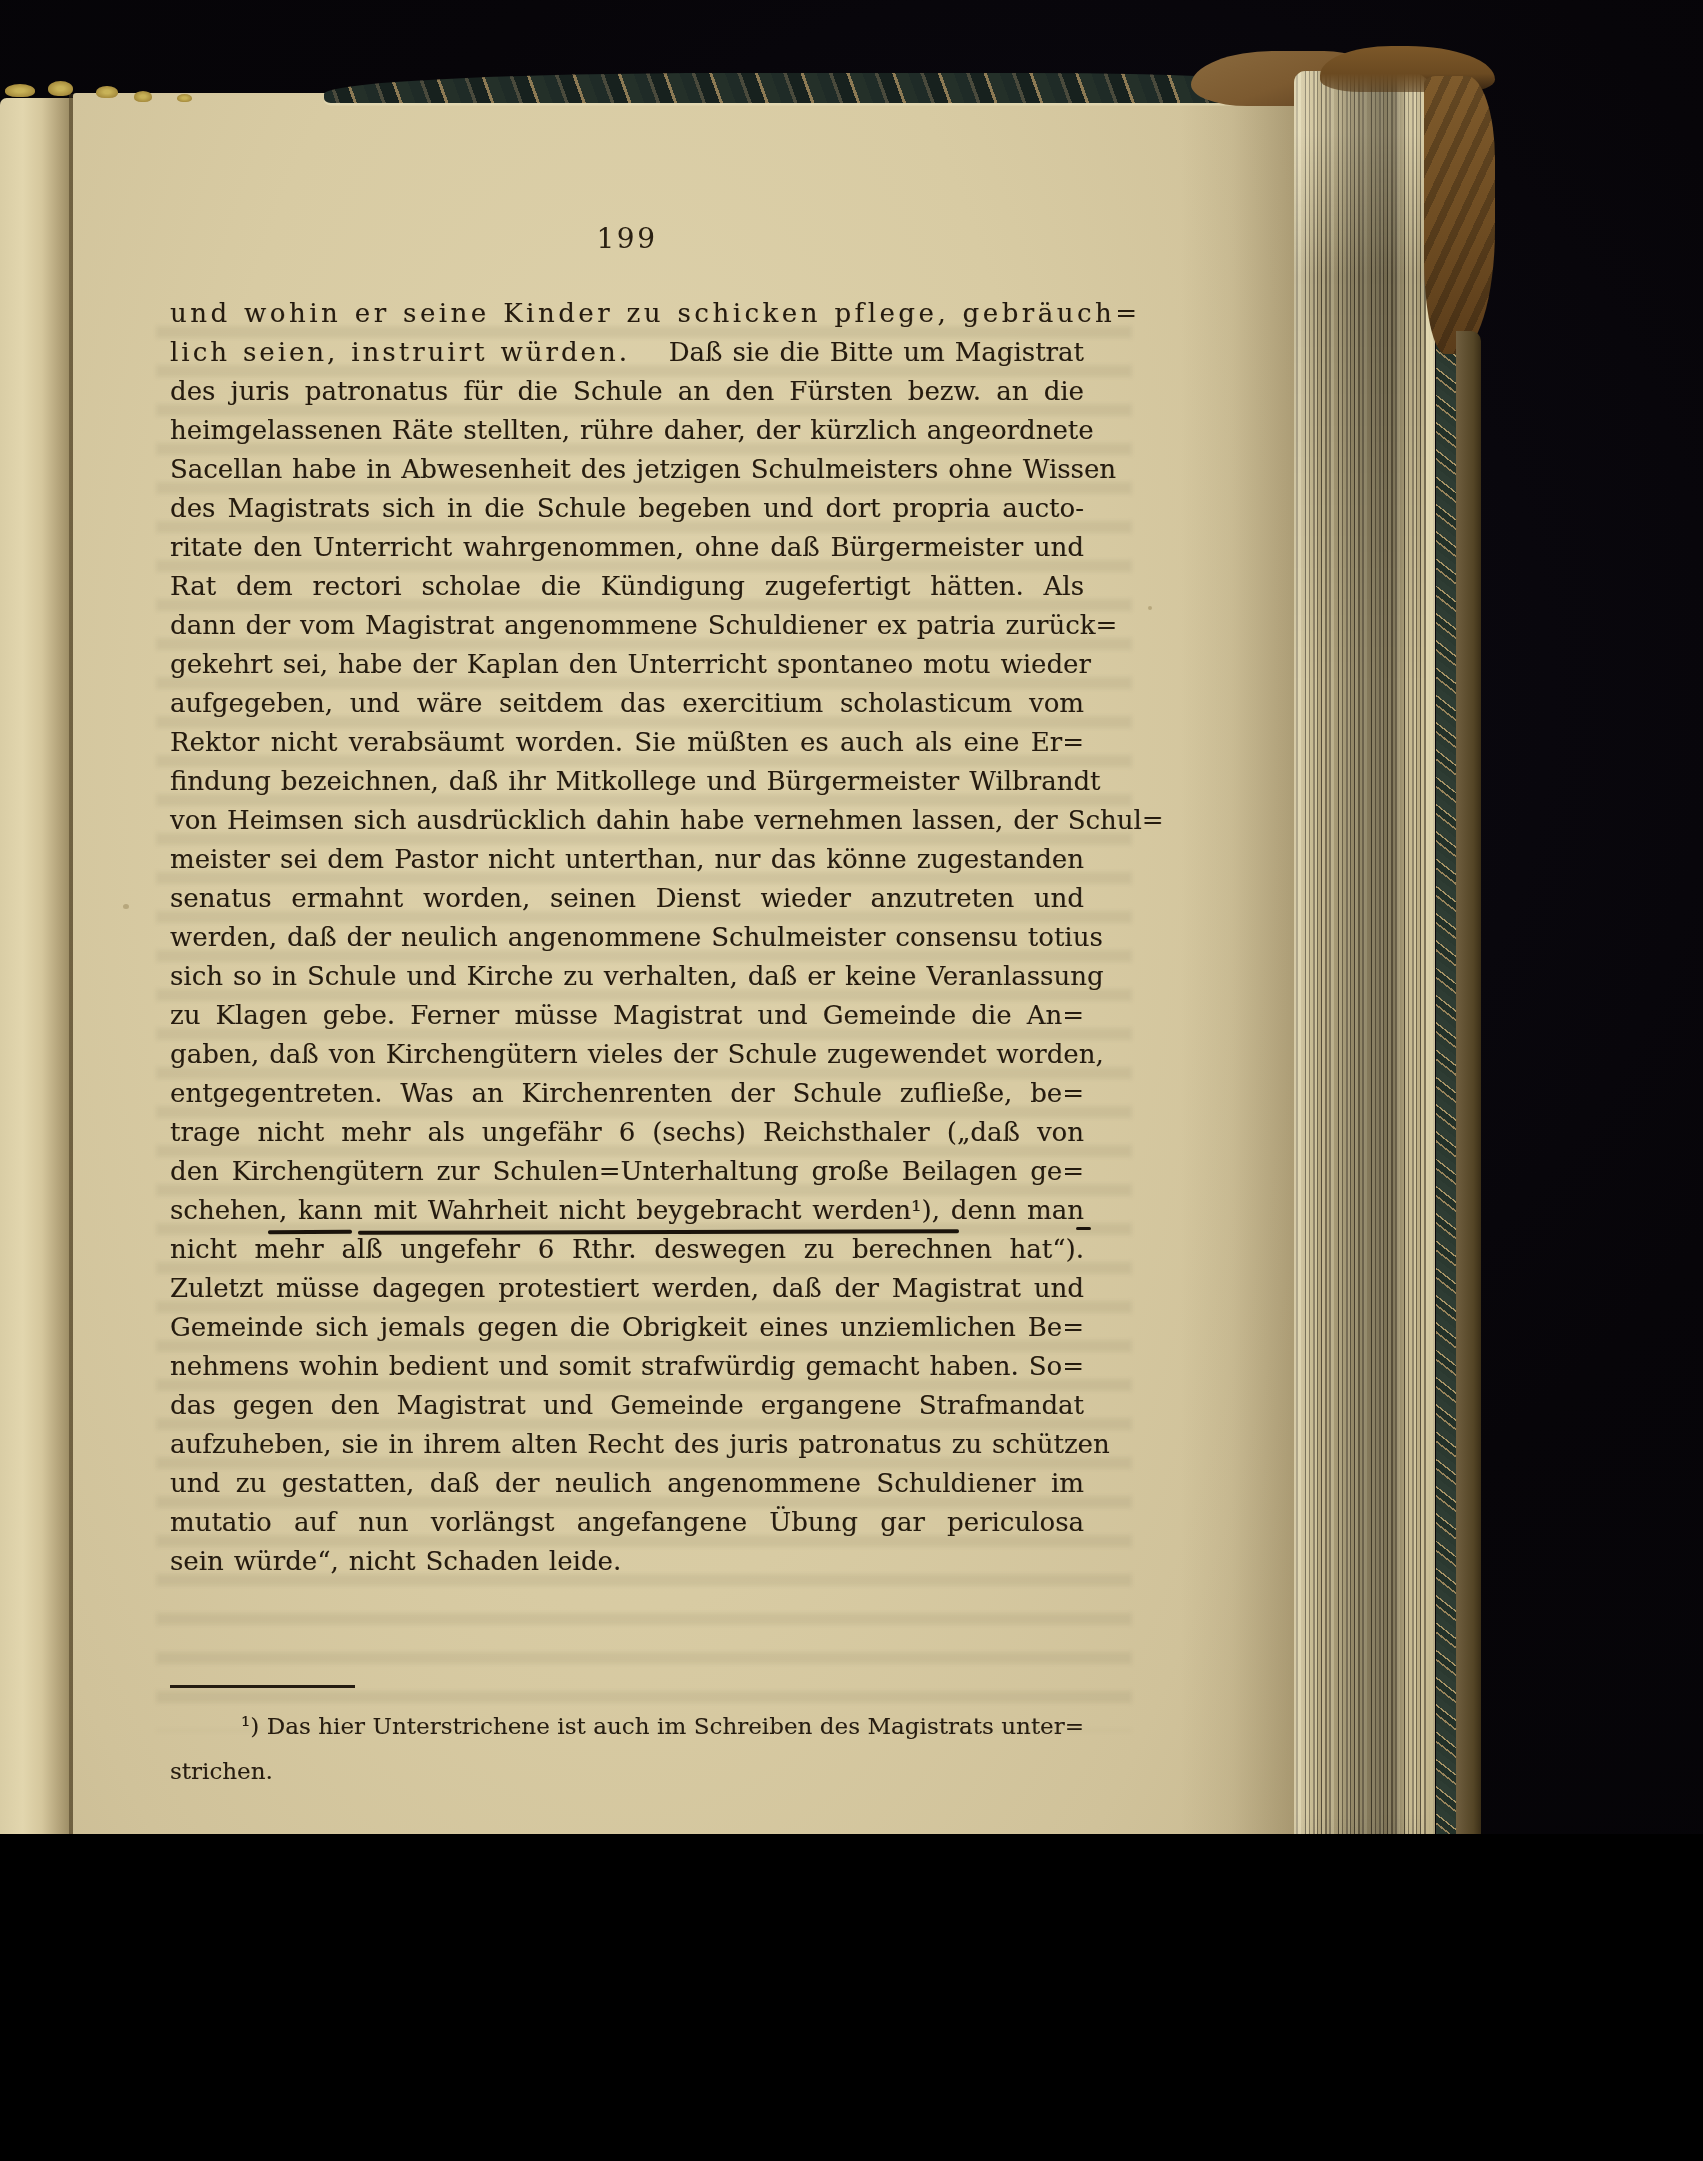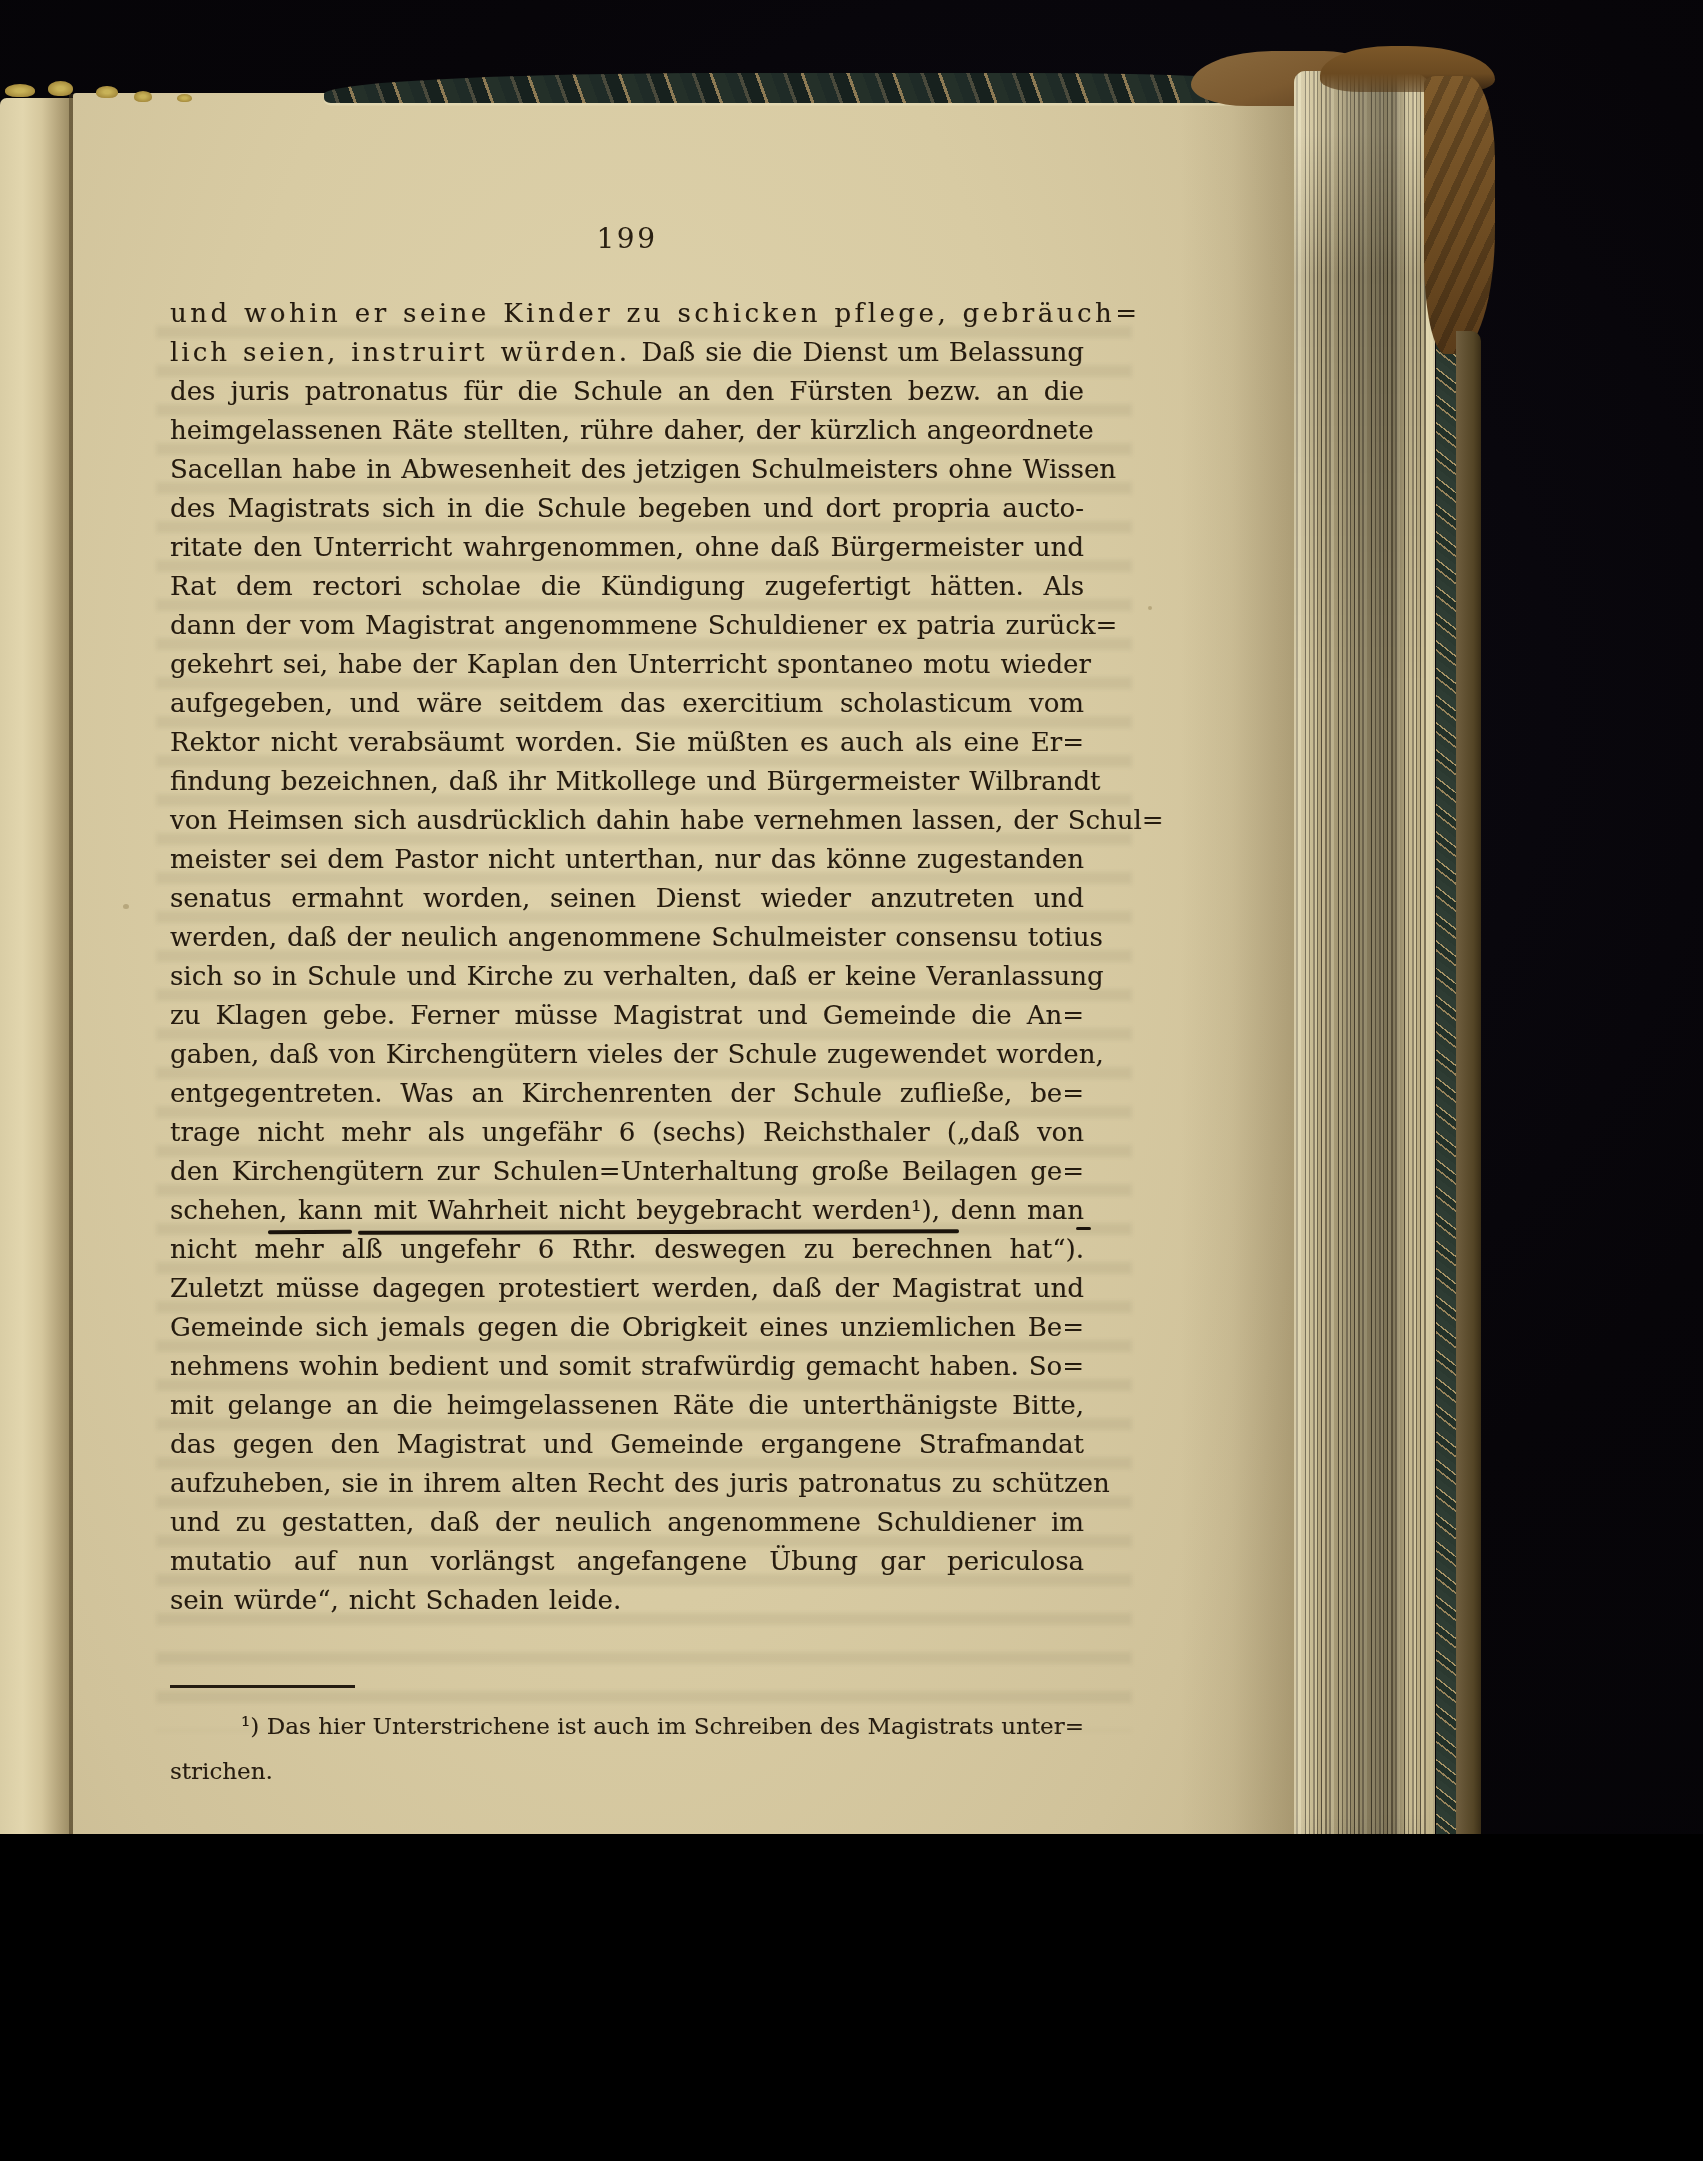--- a/index.html
+++ b/index.html
@@ -146,21 +146,21 @@
   <div class="page">
     <div class="page-right-shade"></div>
     <div class="ghost"></div>
 
     <div class="page-number">199</div>
 
     <div class="text-block" id="textBlock">
         <div class="line sp-full">und wohin er seine Kinder zu schicken pflege, gebräuch=</div>
         <div class="line flexline">
           <span class="seg sp">lich seien, instruirt würden.</span>
-          <span class="seg">Daß sie die Dienst um Belassung</span>
+          <span class="seg">Daß sie die Bitte um Magistrat</span>
         </div>
         <div class="line">des juris patronatus für die Schule an den Fürsten bezw. an die</div>
         <div class="line">heimgelassenen Räte stellten, rühre daher, der kürzlich angeordnete</div>
         <div class="line">Sacellan habe in Abwesenheit des jetzigen Schulmeisters ohne Wissen</div>
         <div class="line">des Magistrats sich in die Schule begeben und dort propria aucto-</div>
         <div class="line">ritate den Unterricht wahrgenommen, ohne daß Bürgermeister und</div>
         <div class="line">Rat dem rectori scholae die Kündigung zugefertigt hätten.  Als</div>
         <div class="line">dann der vom Magistrat angenommene Schuldiener ex patria zurück=</div>
         <div class="line">gekehrt sei, habe der Kaplan den Unterricht spontaneo motu wieder</div>
         <div class="line">aufgegeben, und wäre seitdem das exercitium scholasticum vom</div>
@@ -174,21 +174,20 @@
         <div class="line">zu Klagen gebe.  Ferner müsse Magistrat und Gemeinde die An=</div>
         <div class="line">gaben, daß von Kirchengütern vieles der Schule zugewendet worden,</div>
         <div class="line">entgegentreten.  Was an Kirchenrenten der Schule zufließe, be=</div>
         <div class="line">trage nicht mehr als ungefähr 6 (sechs) Reichsthaler („daß von</div>
         <div class="line">den Kirchengütern zur Schulen=Unterhaltung große Beilagen ge=</div>
         <div class="line">schehen, kann mit Wahrheit nicht beygebracht werden¹), denn man</div>
         <div class="line">nicht mehr alß ungefehr 6 Rthr. deswegen zu berechnen hat“).</div>
         <div class="line">Zuletzt müsse dagegen protestiert werden, daß der Magistrat und</div>
         <div class="line">Gemeinde sich jemals gegen die Obrigkeit eines unziemlichen Be=</div>
         <div class="line">nehmens wohin bedient und somit strafwürdig gemacht haben.  So=</div>
-        <div class="line">mit gelange an die heimgelassenen Räte die unterthänigste Bitte,</div>
         <div class="line">das gegen den Magistrat und Gemeinde ergangene Strafmandat</div>
         <div class="line">aufzuheben, sie in ihrem alten Recht des juris patronatus zu schützen</div>
         <div class="line">und zu gestatten, daß der neulich angenommene Schuldiener im</div>
         <div class="line">mutatio auf nun vorlängst angefangene Übung gar periculosa</div>
         <div class="line endpara">sein würde“, nicht Schaden leide.</div>
       </div>
 
     <div class="underline u1"></div>
     <div class="underline u2"></div>
     <div class="underline u3"></div>

